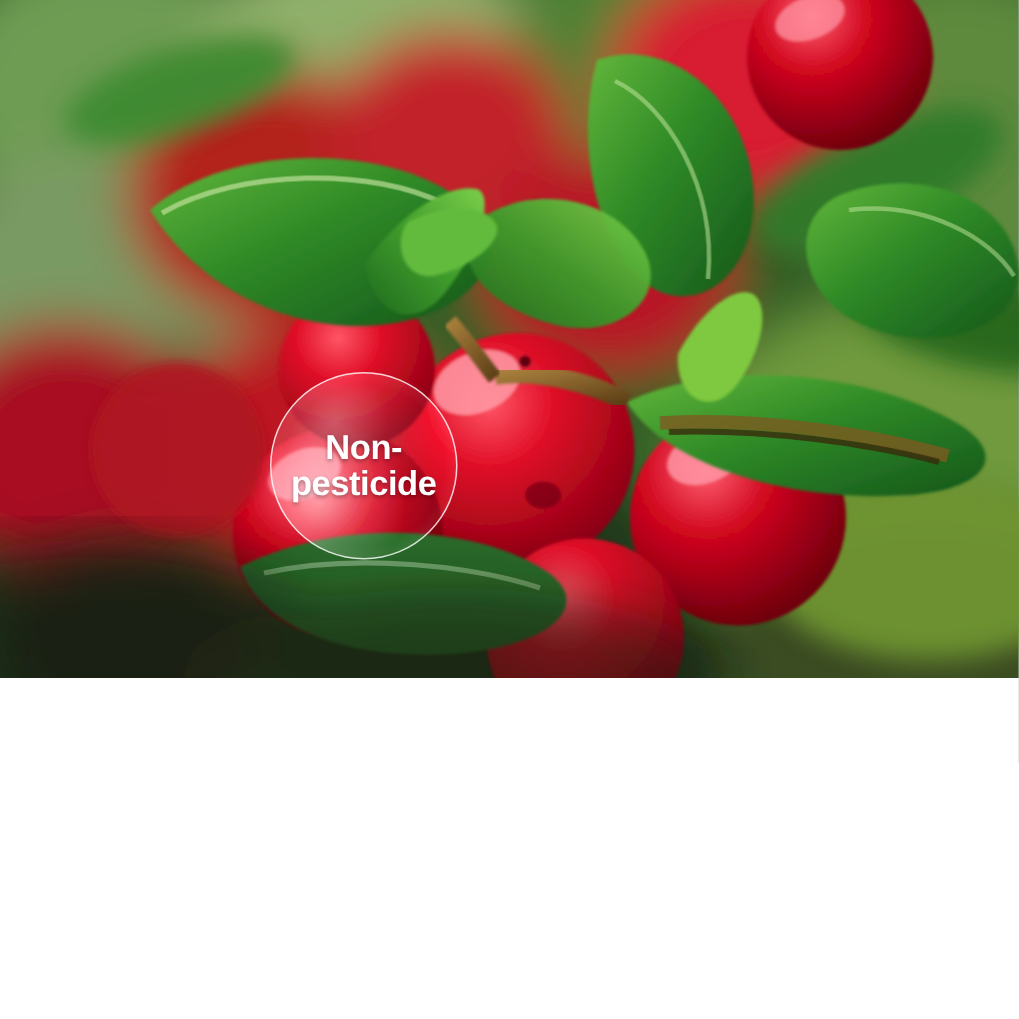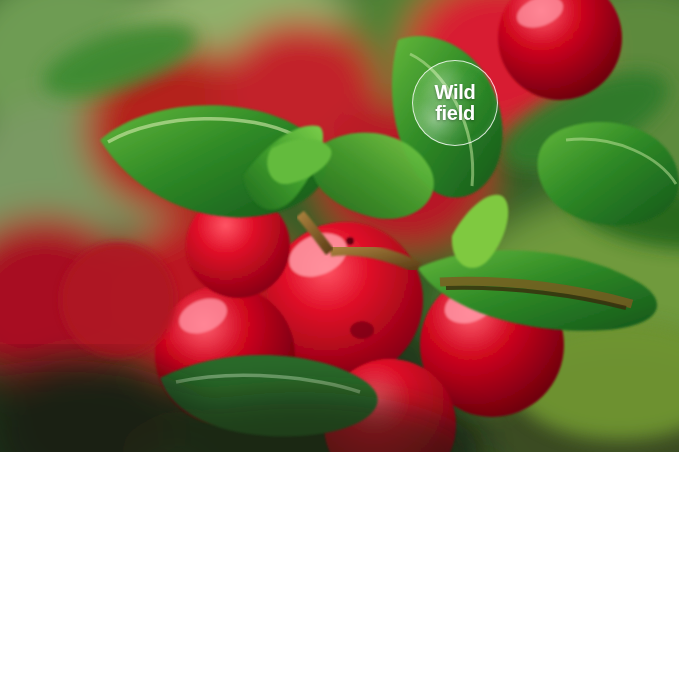--- a/index.html
+++ b/index.html
@@ -203,25 +203,25 @@
       <path d="M300 214 C314 230, 322 242, 330 252" stroke="url(#stemG)" stroke-width="10" fill="none" filter="url(#blurTiny)"></path>
     </g>
 
     <g filter="url(#blurBig)" opacity="0.55">
       <ellipse cx="60" cy="440" rx="170" ry="80" fill="#101608"></ellipse>
       <ellipse cx="300" cy="452" rx="180" ry="60" fill="#141a09"></ellipse>
     </g>
   </svg>
 
 
-  <div class="bubble bubble-wild">
-    <span class="bubble-label" style="white-space: pre-line;">Wild
-field</span>
+
+  <div class="bubble bubble-nonpest">
+    <span class="bubble-label" style="white-space: pre-line;">Non-
+pesticide</span>
   </div>
-
 </div>
 
 <div class="info-panel">
 
   
 
   
 
   
 

